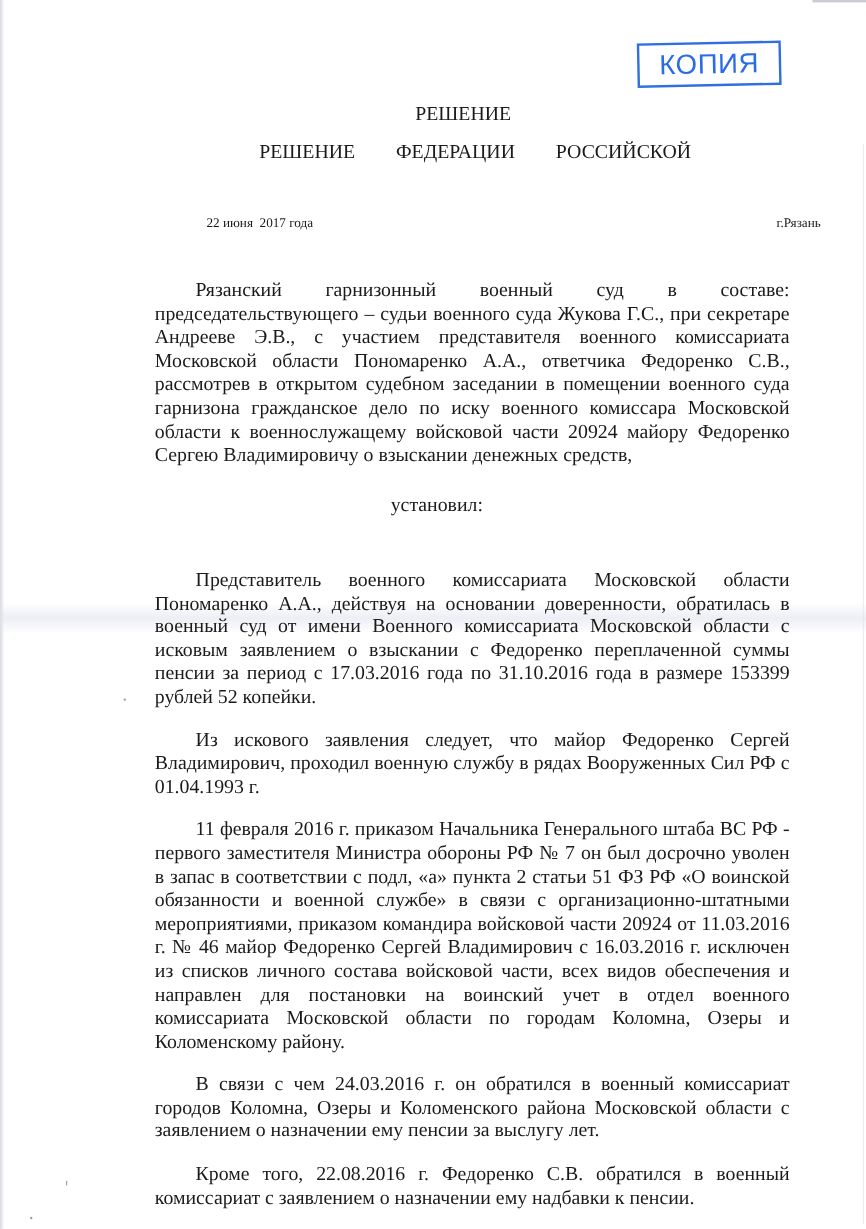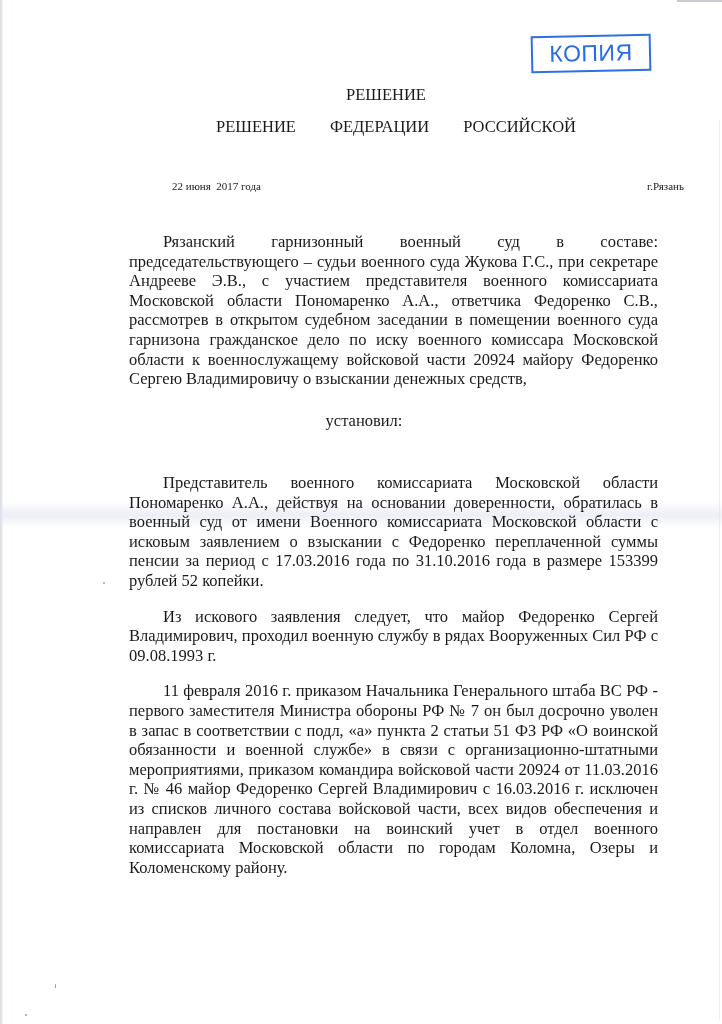--- a/index.html
+++ b/index.html
@@ -111,20 +111,22 @@
 </div>
 
 <div class="body-text" style="top:216px;">
   <p class="para">Рязанский гарнизонный военный суд в составе: председательствующего –  судьи военного суда  Жукова Г.С., при секретаре Андрееве Э.В.,  с участием представителя военного комиссариата Московской области Пономаренко А.А., ответчика Федоренко С.В.,  рассмотрев в открытом судебном заседании  в помещении военного суда гарнизона  гражданское дело по иску  военного комиссара Московской области к  военнослужащему  войсковой части 20924 майору Федоренко Сергею Владимировичу о взыскании денежных средств,</p>
 </div>
 
 <div class="ustanovil">установил:</div>
 
 <div class="body-text" style="top:457px;">
   <p class="para">Представитель военного комиссариата Московской области Пономаренко А.А., действуя на основании доверенности, обратилась в военный суд от имени Военного комиссариата Московской области с исковым заявлением о взыскании с Федоренко переплаченной суммы пенсии за период с 17.03.2016 года по 31.10.2016 года в размере 153399 рублей 52 копейки.</p>
-  <p class="para">Из искового заявления следует, что майор Федоренко Сергей Владимирович, проходил военную службу в рядах Вооруженных Сил РФ с 09.08.1993 г.</p>
+  <p class="para">Из искового заявления следует, что майор Федоренко Сергей Владимирович, проходил военную службу в рядах Вооруженных Сил РФ с 01.04.1993 г.</p>
   <p class="para">11 февраля 2016 г. приказом Начальника Генерального штаба ВС РФ - первого заместителя Министра обороны РФ № 7 он был досрочно уволен в запас в соответствии с подл, «а» пункта 2 статьи 51 ФЗ РФ «О воинской обязанности и военной службе» в связи с организационно-штатными мероприятиями, приказом командира войсковой части 20924 от 11.03.2016 г. № 46 майор Федоренко Сергей Владимирович с 16.03.2016 г. исключен из списков личного состава войсковой части, всех видов обеспечения и направлен для постановки на воинский учет в отдел военного комиссариата Московской области по городам Коломна, Озеры и Коломенскому району.</p>
+  <p class="para">В связи с чем 24.03.2016 г. он обратился в военный комиссариат городов Коломна, Озеры и Коломенского района Московской области с заявлением о назначении ему пенсии за выслугу лет.</p>
+  <p class="para">Кроме того, 22.08.2016 г. Федоренко С.В. обратился в военный комиссариат с заявлением о назначении ему надбавки к пенсии.</p>
 </div>
 
 <div class="speck" style="left:103px; top:582px;"></div>
 <div class="speck" style="left:555px; top:560px;"></div>
 <div class="speck" style="left:55px; top:984px; width:1px; height:4px;"></div>
 <div class="speck" style="left:25px; top:1014px;"></div>
 
 </body></html>

